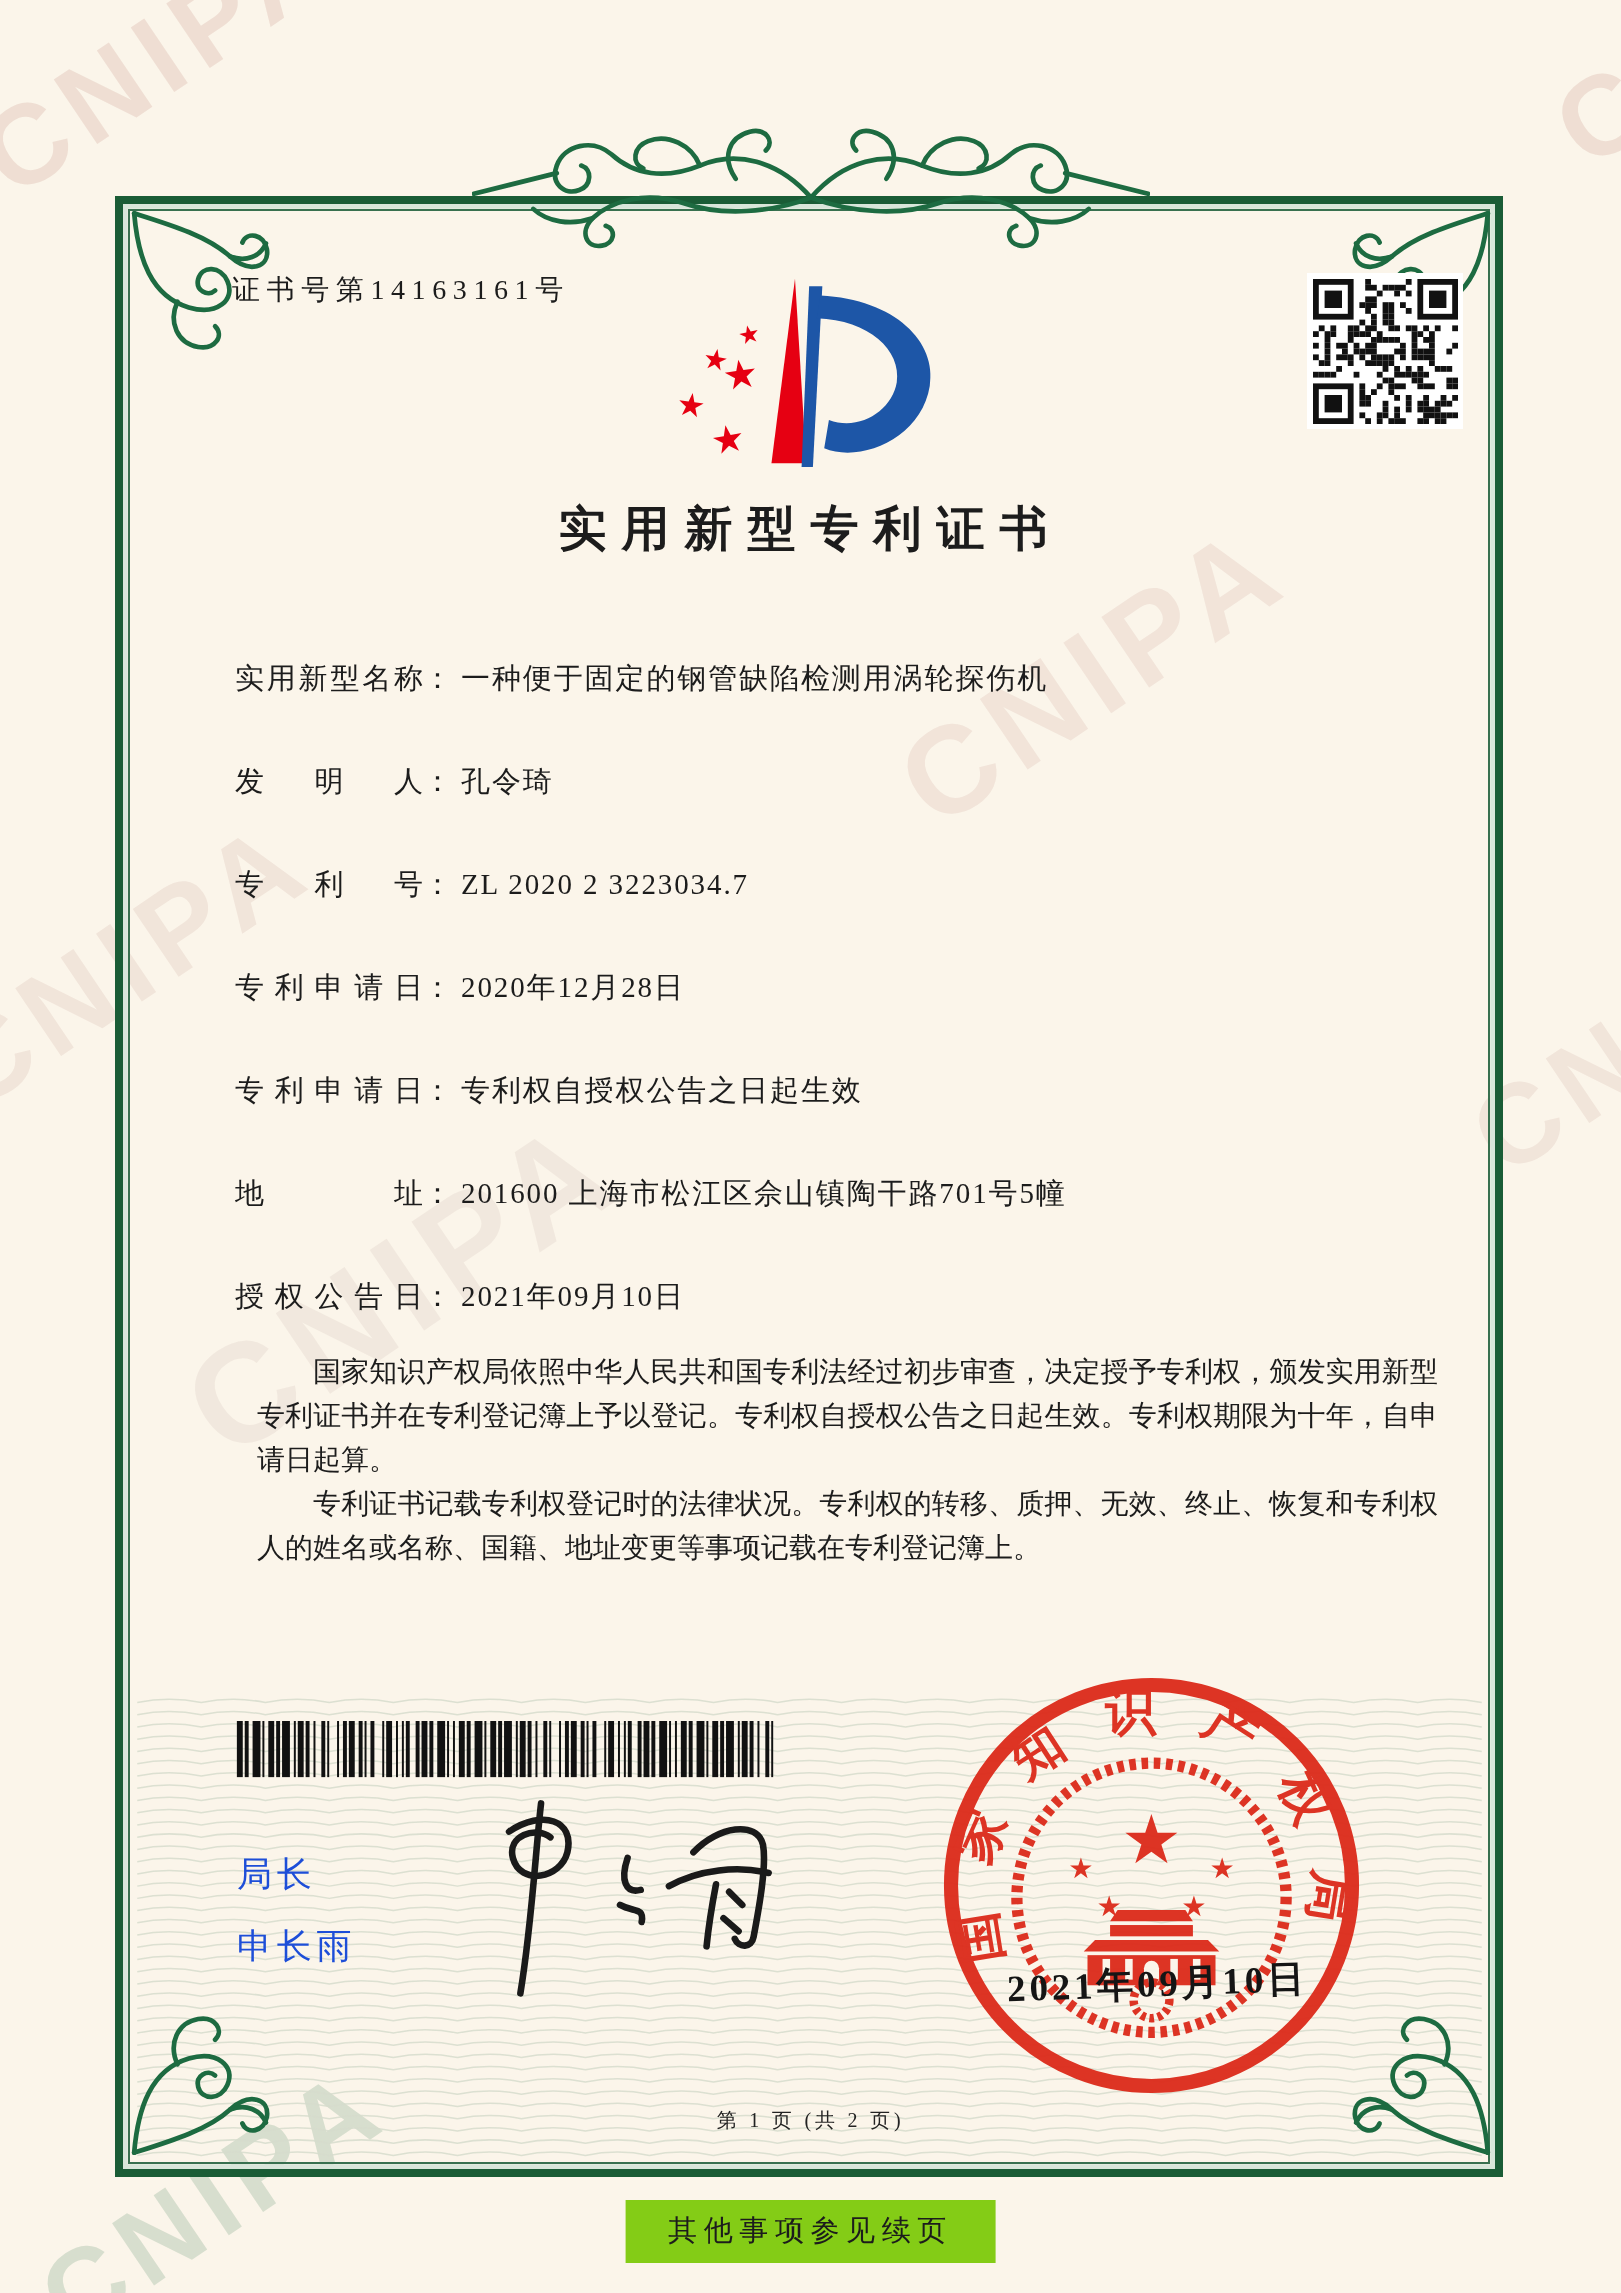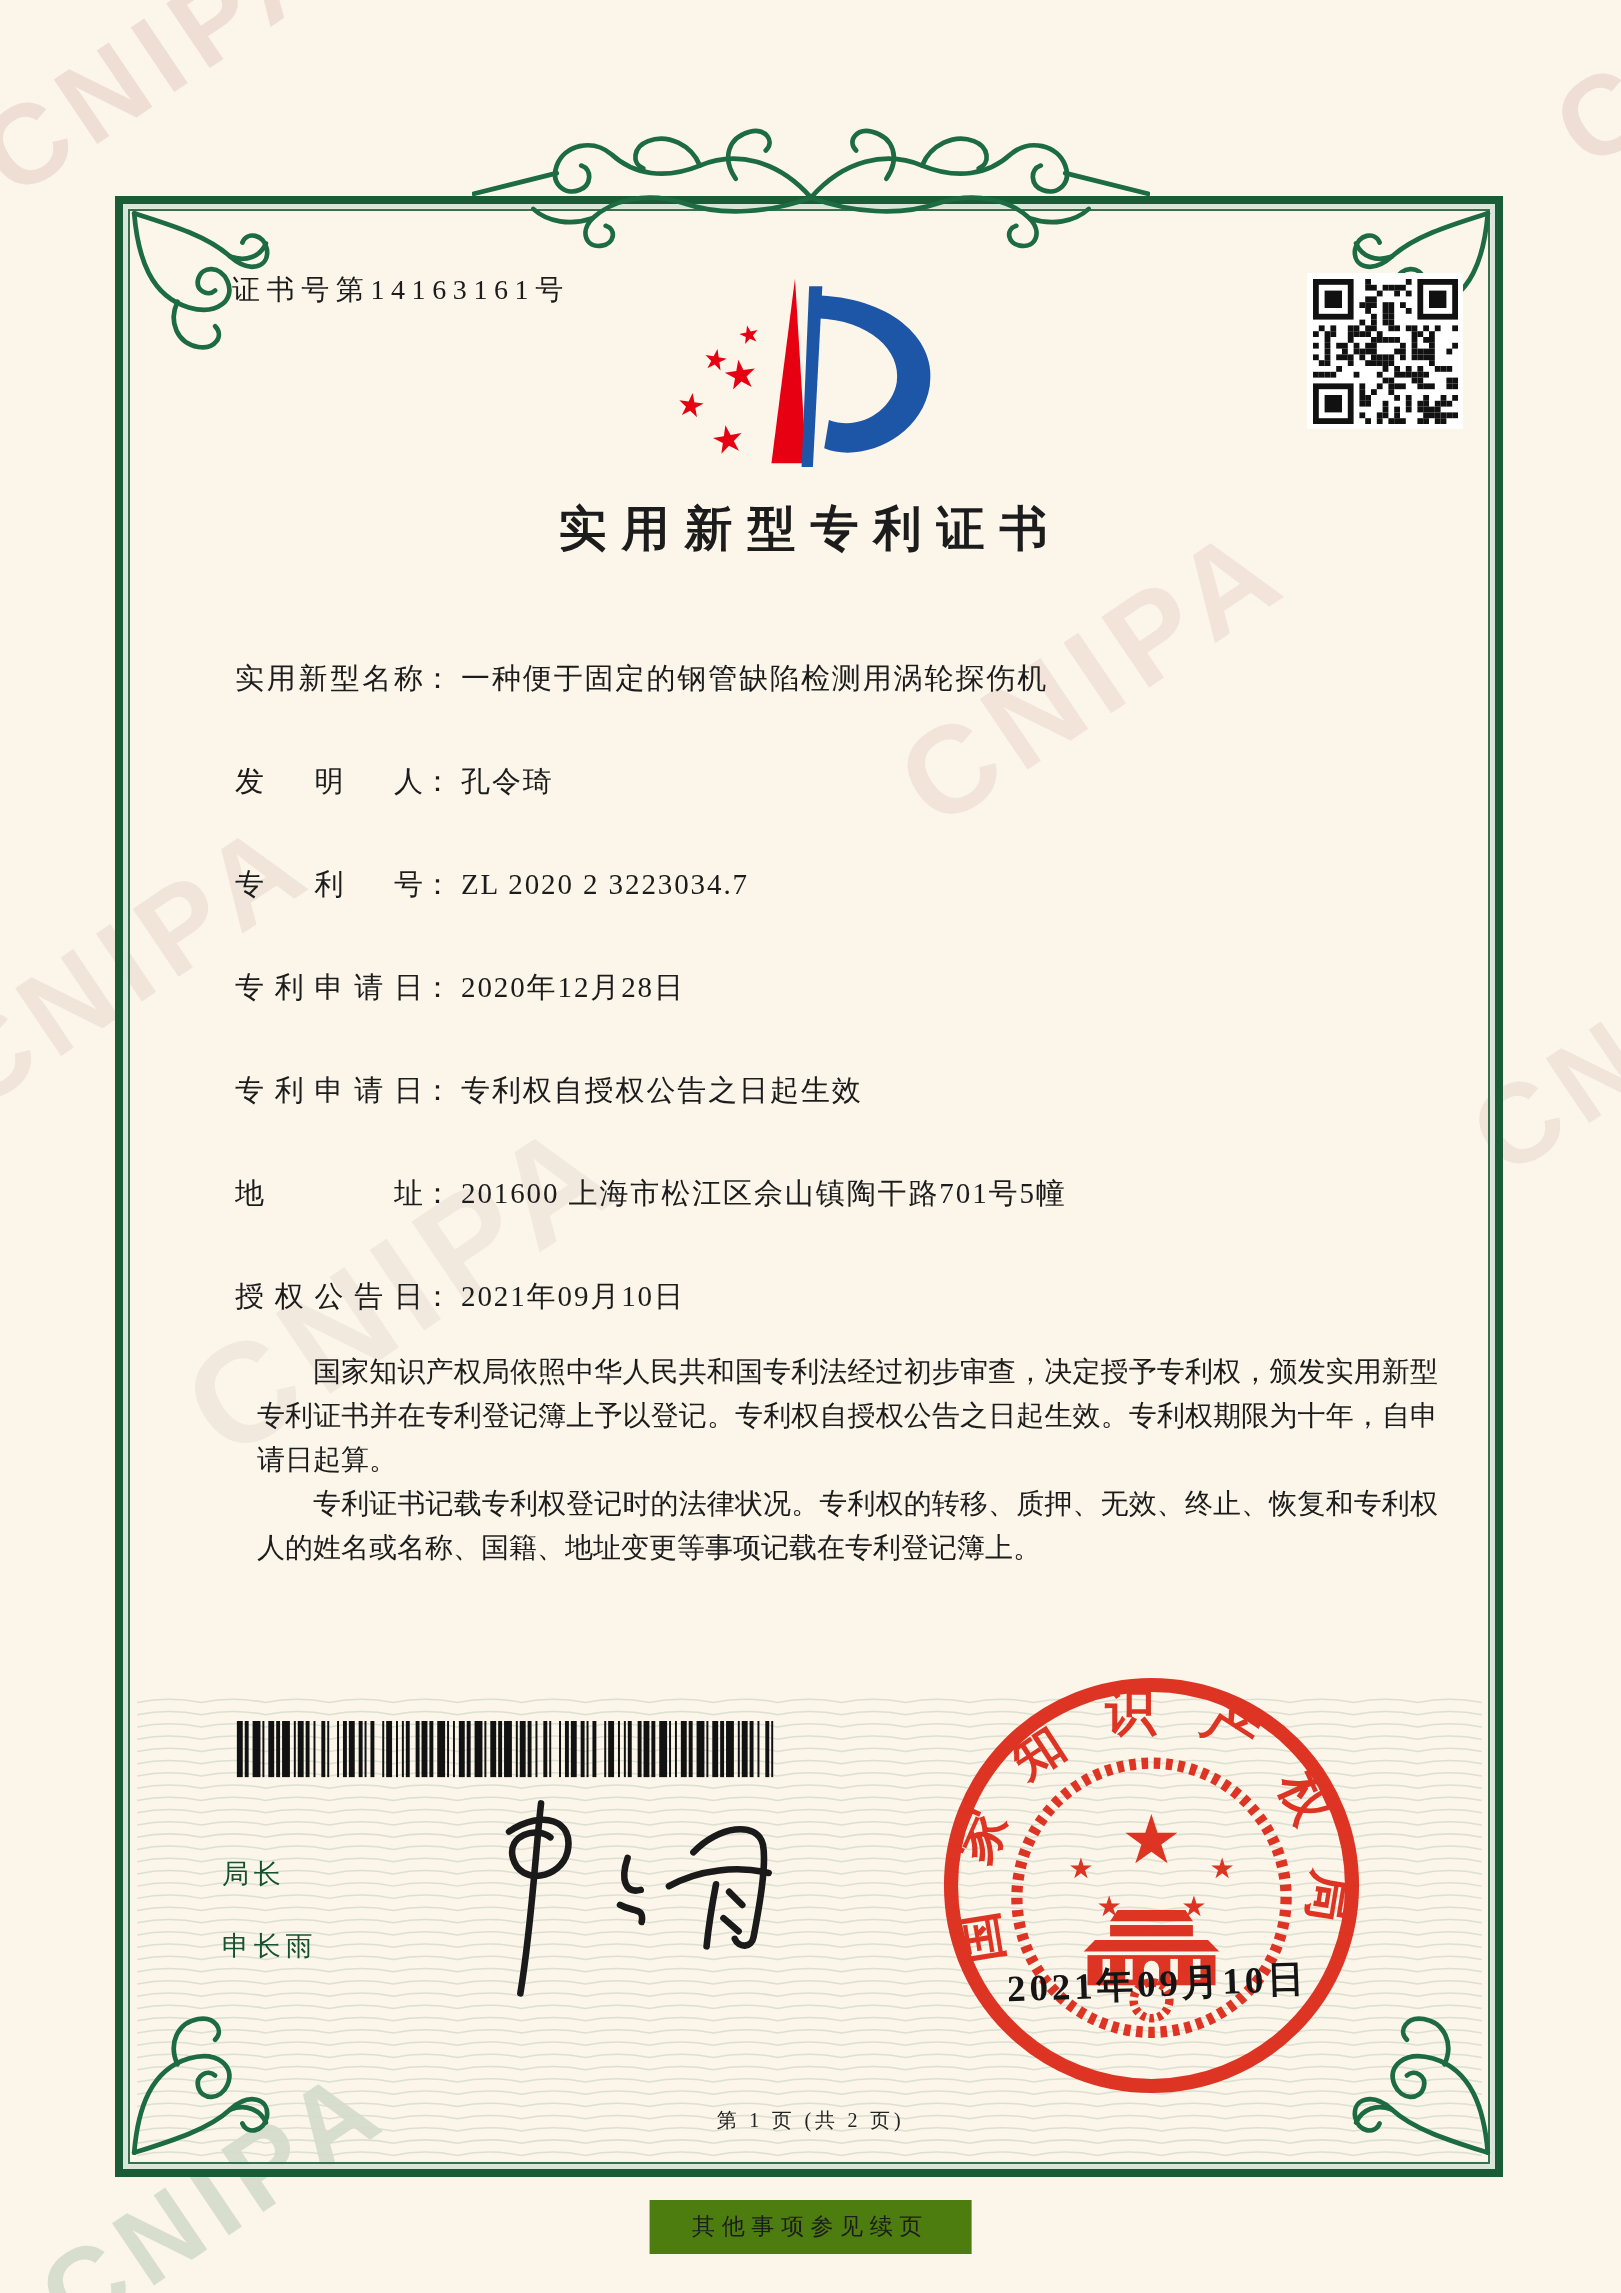--- a/index.html
+++ b/index.html
@@ -56,34 +56,34 @@
   .grant .col1{width:593px}
   
   .body-text{
     position:absolute;left:235px;top:1350px;width:1181px;z-index:2;
     font-size:28px;line-height:44px;text-align:justify;margin-left:22px;
   }
   .body-text p{margin:0;text-indent:2em}
   
   .barcode{position:absolute;left:235px;top:1721px;z-index:2}
   .officer{
-    position:absolute;left:222px;top:1838px;z-index:2;
+    position:absolute;left:237px;top:1838px;z-index:2;
     font-family:"Liberation Sans","DejaVu Sans",sans-serif;
-    font-size:27px;line-height:72px;letter-spacing:4.7px;color:#14532d;
+    font-size:35px;line-height:72px;letter-spacing:4.7px;color:#1d4ed8;
   }
   .signature{position:absolute;left:428px;top:1794px;z-index:2}
   .seal{position:absolute;left:935px;top:1669px;width:433px;height:433px;z-index:3;opacity:.95}
   .seal-date{
     position:absolute;left:960px;top:1959px;width:395px;z-index:4;text-align:center;
     font-size:37px;font-weight:bold;letter-spacing:3.8px;color:#151515;transform:rotate(-2deg);
   }
   .pageno{position:absolute;left:0;right:0;top:2107px;z-index:2;text-align:center;font-size:20px;letter-spacing:3.8px;color:#222}
   .footnote{
     position:absolute;left:50%;top:2200px;transform:translateX(-50%);z-index:2;
-    background:#4d7c0f;padding:11.3px 43px;font-size:23px;letter-spacing:6.6px;white-space:nowrap;
+    background:#84cc16;padding:11.3px 43px;font-size:29px;letter-spacing:6.6px;white-space:nowrap;
   }
 </style>
 </head>
 <body>
 
 <span class="wm wm1">CNIPA</span>
 <span class="wm wm2">CNIPA</span>
 <span class="wm wm3">CNIPA</span>
 <span class="wm wm4">CNIPA</span>
 <span class="wm wm5">CNIPA</span>

